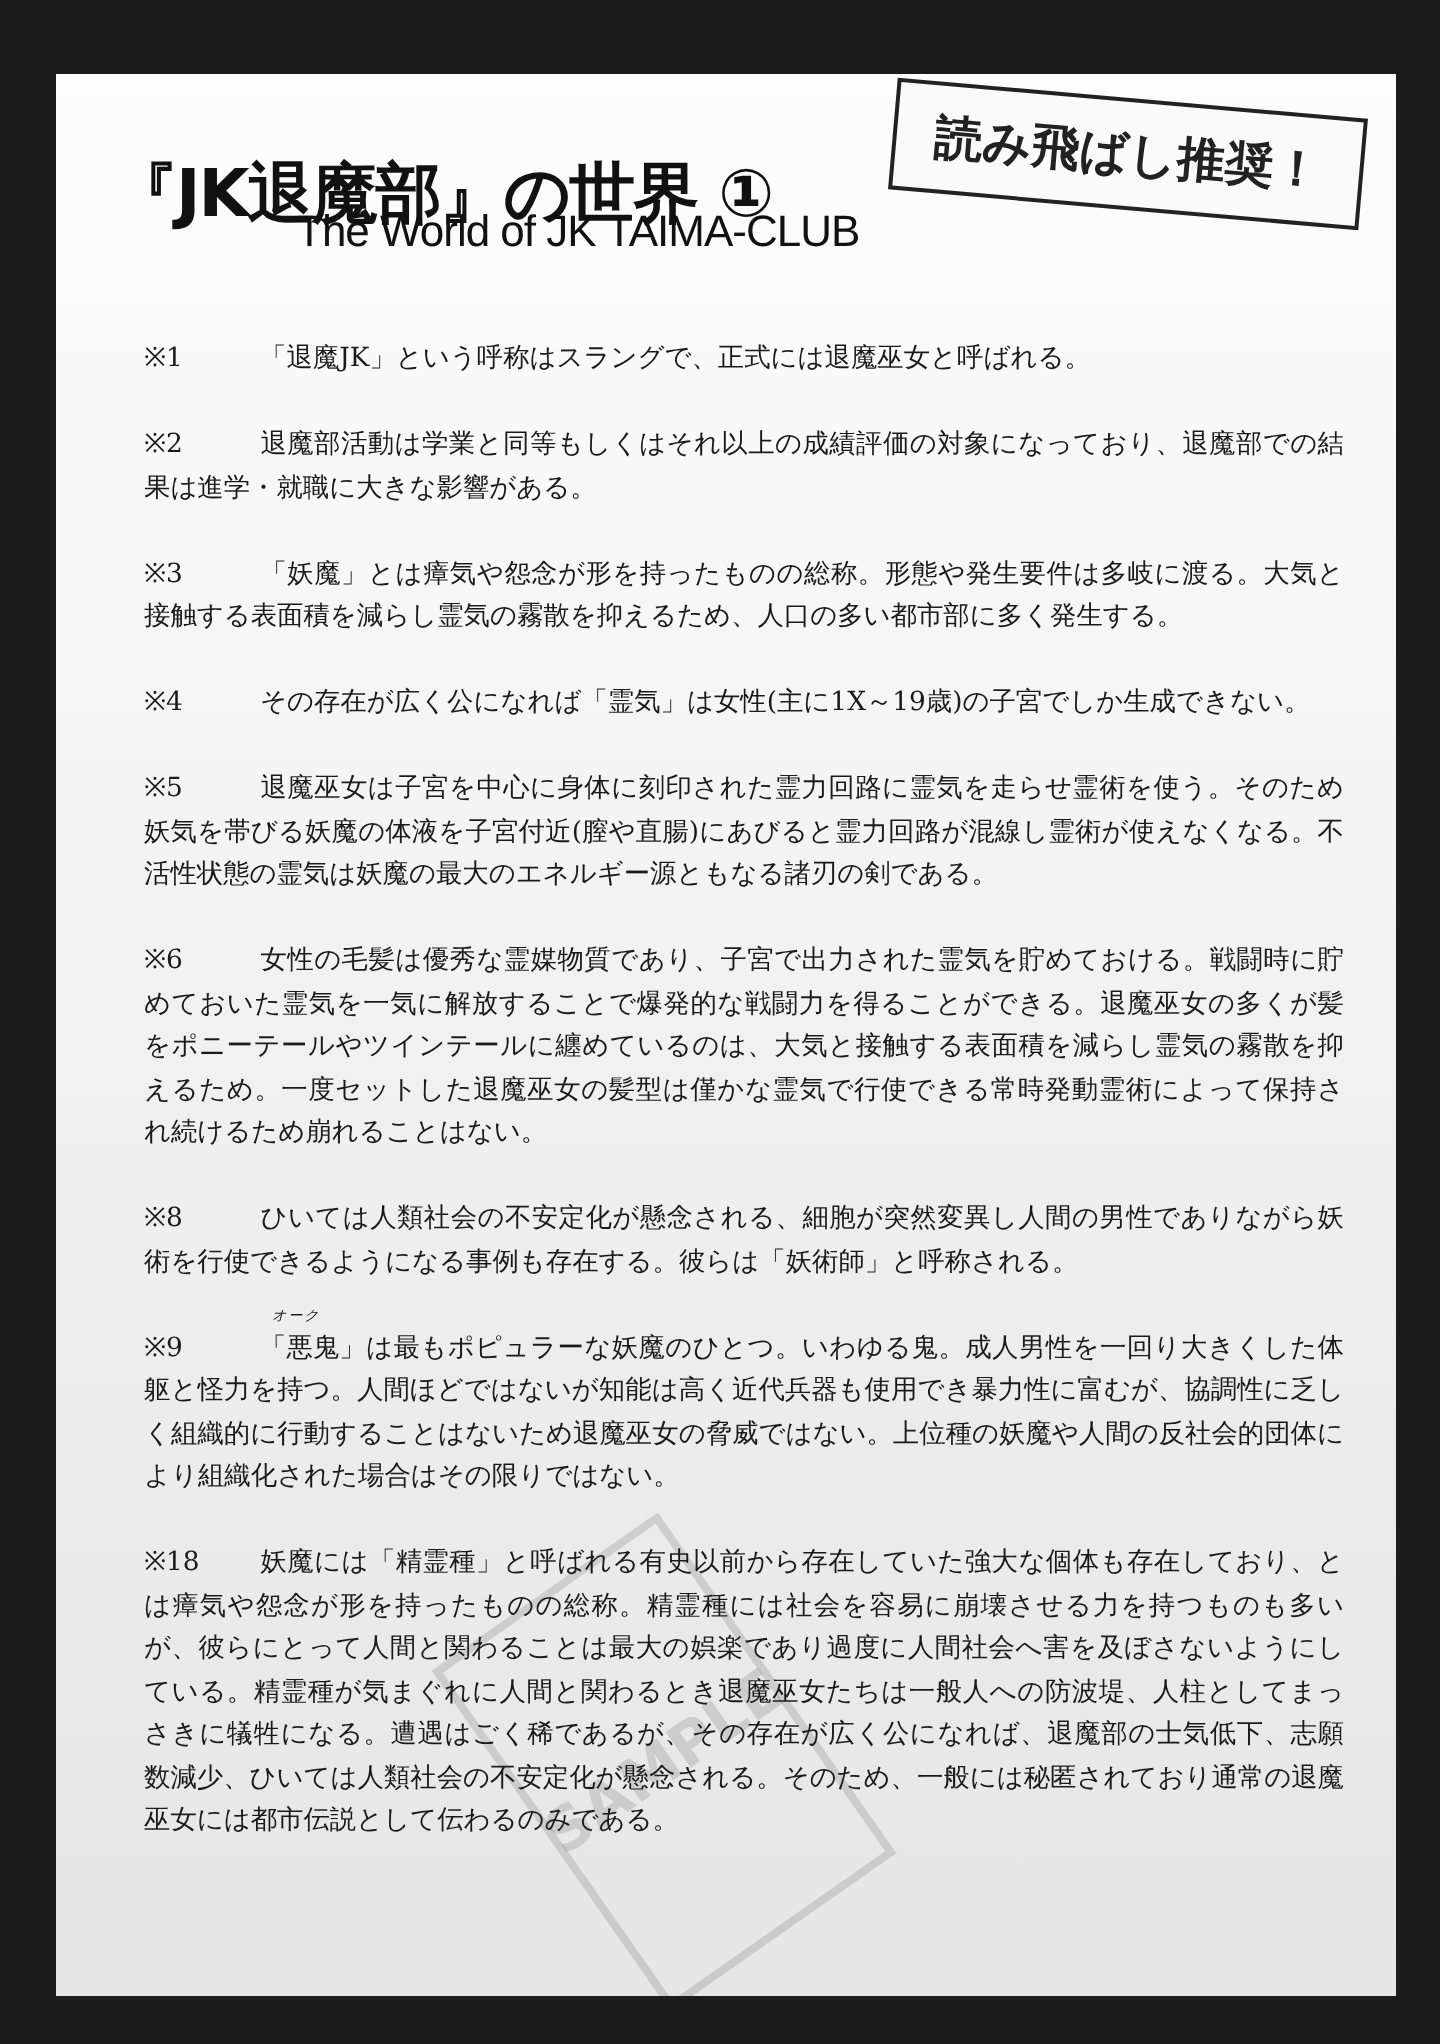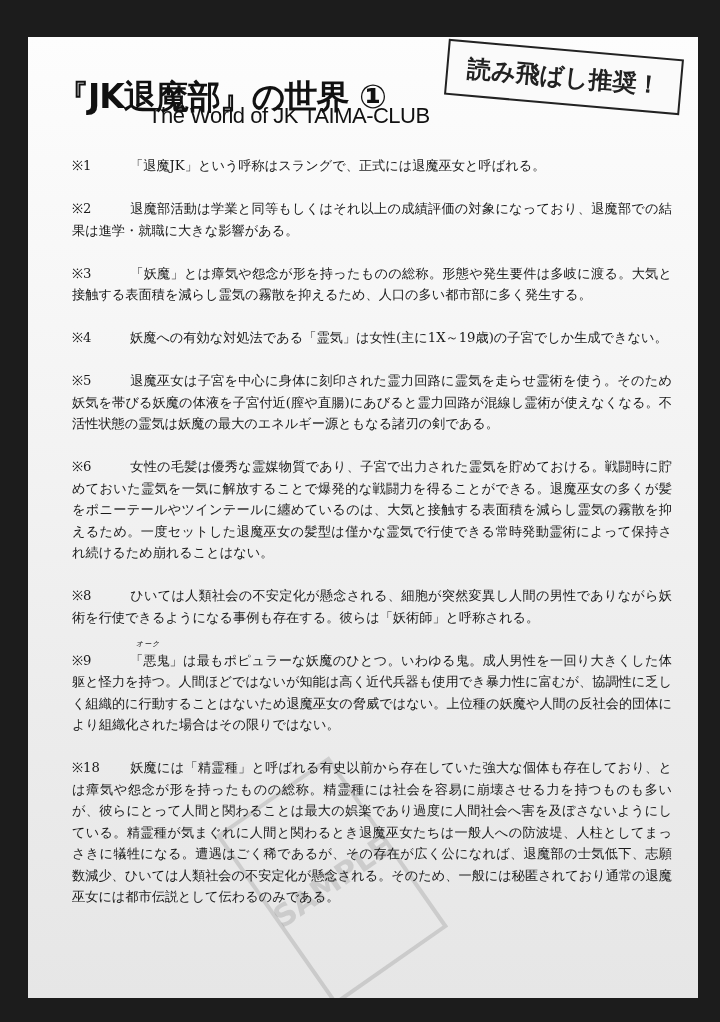--- a/index.html
+++ b/index.html
@@ -33,21 +33,21 @@
     font-weight: bold; font-size: 24px; color: #222; white-space: nowrap;
   }
   .watermark {
     position: absolute; left: 235px; top: 740px; width: 130px; height: 200px;
     border: 4px solid rgba(120,120,120,0.25);
     transform: rotate(-35deg);
     color: rgba(120,120,120,0.25);
     font-family: "DejaVu Sans", sans-serif; font-weight: bold; font-size: 30px;
     display: flex; align-items: center; justify-content: center;
   }
-  .notes { position: absolute; left: 44px; top: 118px; width: 600px; }
+  .notes { position: absolute; left: 44px; top: 132px; width: 600px; }
   .note {
     font-size: 13.2px; line-height: 21.5px; color: #1a1a1a;
     margin: 0 0 21.5px 0; text-align: justify;
   }
   .note .mark { display: inline-block; width: 58px; }
   .ruby-wrap { position: relative; display: inline-block; }
   .ruby-wrap .rt {
     position: absolute; left: 6px; top: -9px; font-size: 7px; line-height: 7px;
     letter-spacing: 1px; white-space: nowrap; font-style: italic;
   }
@@ -59,20 +59,20 @@
   <div class="watermark">SAMPLE</div>
 
   <div class="title">『JK退魔部』の世界 ①</div>
   <div class="subtitle">The World of JK TAIMA-CLUB</div>
   <div class="stamp">読み飛ばし推奨！</div>
 
   <div class="notes">
     <p class="note"><span class="mark">※1</span><span>「退魔JK」という呼称はスラングで、正式には退魔巫女と呼ばれる。</span></p>
     <p class="note"><span class="mark">※2</span><span>退魔部活動は学業と同等もしくはそれ以上の成績評価の対象になっており、退魔部での結果は進学・就職に大きな影響がある。</span></p>
     <p class="note"><span class="mark">※3</span><span>「妖魔」とは瘴気や怨念が形を持ったものの総称。形態や発生要件は多岐に渡る。大気と接触する表面積を減らし霊気の霧散を抑えるため、人口の多い都市部に多く発生する。</span></p>
-    <p class="note"><span class="mark">※4</span><span>妖魔への有効な対処法である「霊気」は女性(主に1X～19歳)の子宮でしか生成できない。</span></p>
+    <p class="note"><span class="mark">※4</span><span>その存在が広く公になれば「霊気」は女性(主に1X～19歳)の子宮でしか生成できない。</span></p>
     <p class="note"><span class="mark">※5</span><span>退魔巫女は子宮を中心に身体に刻印された霊力回路に霊気を走らせ霊術を使う。そのため妖気を帯びる妖魔の体液を子宮付近(膣や直腸)にあびると霊力回路が混線し霊術が使えなくなる。不活性状態の霊気は妖魔の最大のエネルギー源ともなる諸刃の剣である。</span></p>
     <p class="note"><span class="mark">※6</span><span>女性の毛髪は優秀な霊媒物質であり、子宮で出力された霊気を貯めておける。戦闘時に貯めておいた霊気を一気に解放することで爆発的な戦闘力を得ることができる。退魔巫女の多くが髪をポニーテールやツインテールに纏めているのは、大気と接触する表面積を減らし霊気の霧散を抑えるため。一度セットした退魔巫女の髪型は僅かな霊気で行使できる常時発動霊術によって保持され続けるため崩れることはない。</span></p>
     <p class="note"><span class="mark">※8</span><span>ひいては人類社会の不安定化が懸念される、細胞が突然変異し人間の男性でありながら妖術を行使できるようになる事例も存在する。彼らは「妖術師」と呼称される。</span></p>
     <p class="note"><span class="mark">※9</span><span class="ruby-wrap"><span class="rt">オーク</span><span>「悪鬼」</span></span><span>は最もポピュラーな妖魔のひとつ。いわゆる鬼。成人男性を一回り大きくした体躯と怪力を持つ。人間ほどではないが知能は高く近代兵器も使用でき暴力性に富むが、協調性に乏しく組織的に行動することはないため退魔巫女の脅威ではない。上位種の妖魔や人間の反社会的団体により組織化された場合はその限りではない。</span></p>
     <p class="note"><span class="mark">※18</span><span>妖魔には「精霊種」と呼ばれる有史以前から存在していた強大な個体も存在しており、とは瘴気や怨念が形を持ったものの総称。精霊種には社会を容易に崩壊させる力を持つものも多いが、彼らにとって人間と関わることは最大の娯楽であり過度に人間社会へ害を及ぼさないようにしている。精霊種が気まぐれに人間と関わるとき退魔巫女たちは一般人への防波堤、人柱としてまっさきに犠牲になる。遭遇はごく稀であるが、その存在が広く公になれば、退魔部の士気低下、志願数減少、ひいては人類社会の不安定化が懸念される。そのため、一般には秘匿されており通常の退魔巫女には都市伝説として伝わるのみである。</span></p>
   </div>
 </div>
 
 </body></html>

